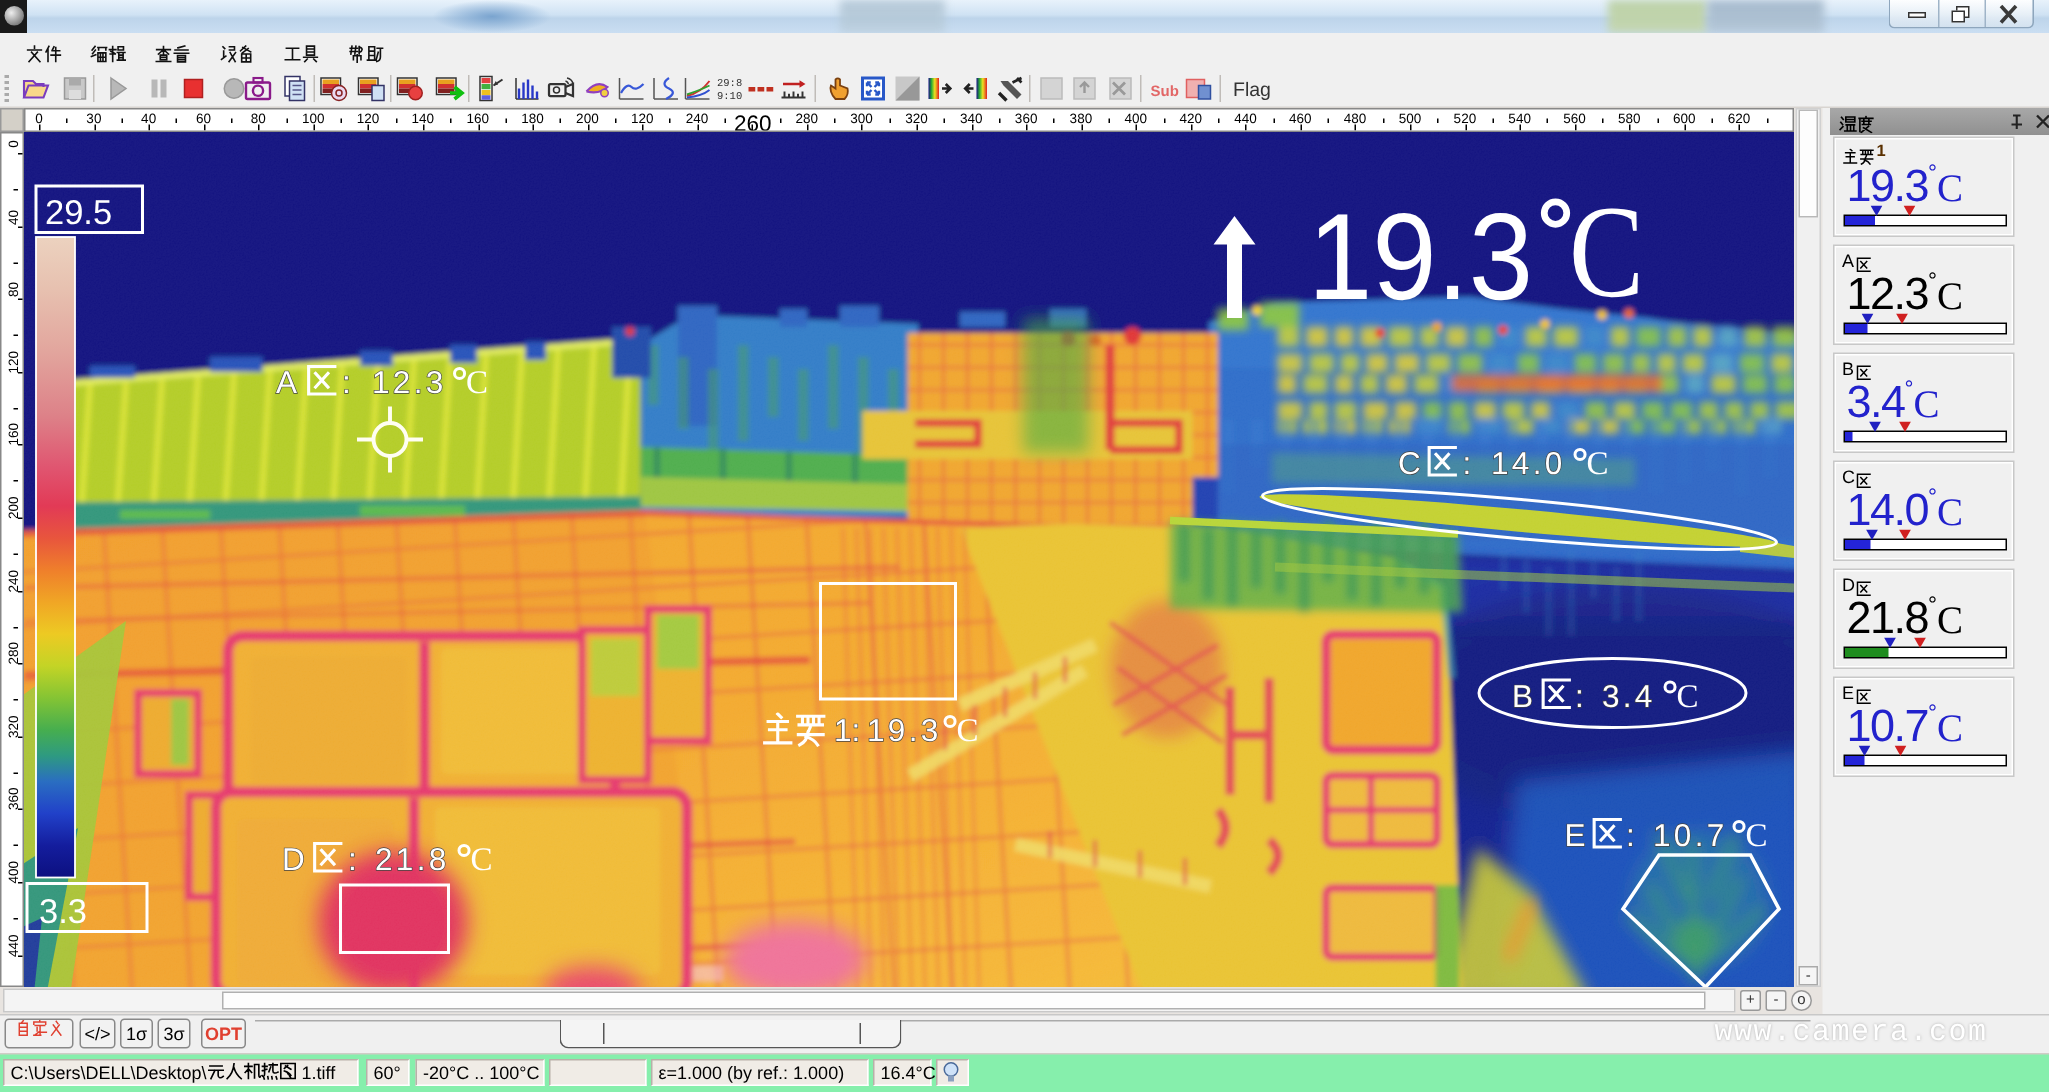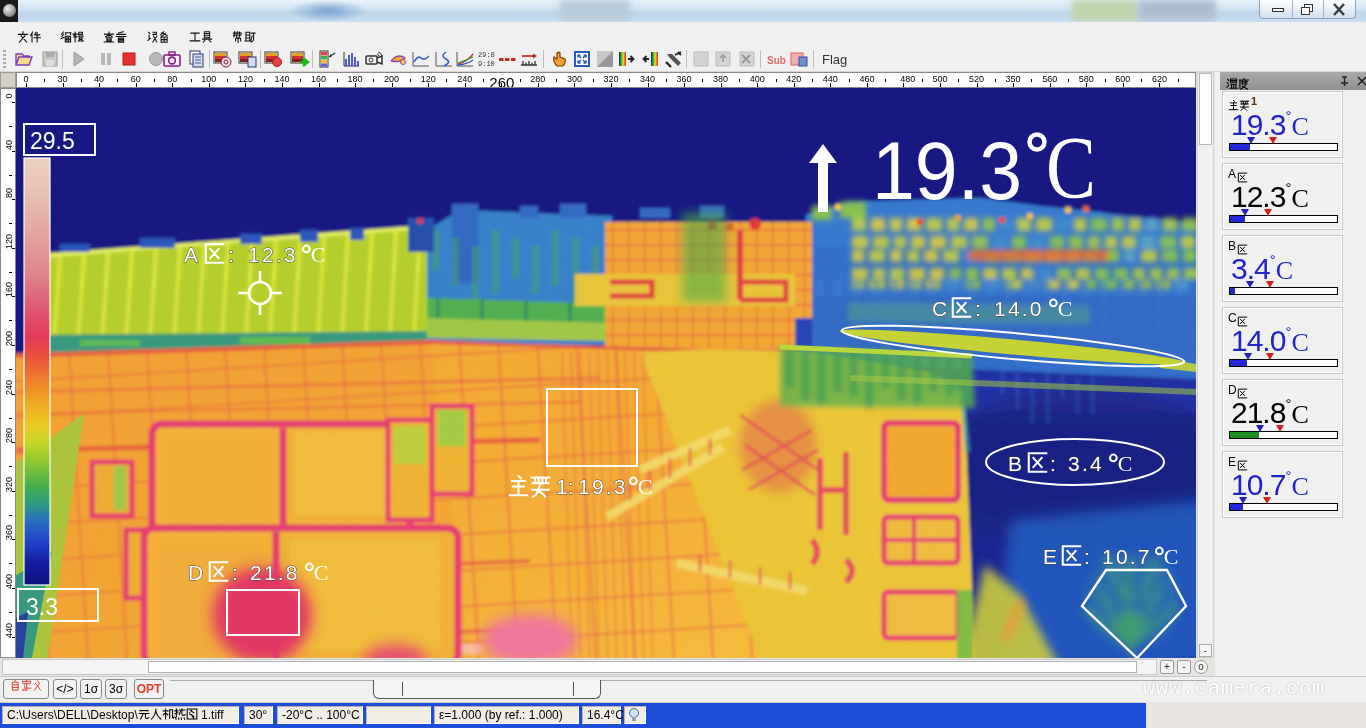--- a/index.html
+++ b/index.html
@@ -394,30 +394,30 @@
     <div class="ab" style="left:758.5px;top:6px;width:1px;height:3px;background:#000"></div>
     <div class="ab" style="left:764.8px;top:1px;width:24px;text-align:center;font-size:9px;color:#000">420</div>
     <div class="ab" style="left:776.8px;top:10px;width:1px;height:4px;background:#000"></div>
     <div class="ab" style="left:795.0px;top:6px;width:1px;height:3px;background:#000"></div>
     <div class="ab" style="left:801.3px;top:1px;width:24px;text-align:center;font-size:9px;color:#000">440</div>
     <div class="ab" style="left:813.3px;top:10px;width:1px;height:4px;background:#000"></div>
     <div class="ab" style="left:831.6px;top:6px;width:1px;height:3px;background:#000"></div>
     <div class="ab" style="left:837.9px;top:1px;width:24px;text-align:center;font-size:9px;color:#000">460</div>
     <div class="ab" style="left:849.9px;top:10px;width:1px;height:4px;background:#000"></div>
     <div class="ab" style="left:868.2px;top:6px;width:1px;height:3px;background:#000"></div>
-    <div class="ab" style="left:874.4px;top:1px;width:24px;text-align:right;font-size:9px;color:#000">480</div>
+    <div class="ab" style="left:874.4px;top:1px;width:24px;text-align:center;font-size:9px;color:#000">480</div>
     <div class="ab" style="left:886.4px;top:10px;width:1px;height:4px;background:#000"></div>
     <div class="ab" style="left:904.7px;top:6px;width:1px;height:3px;background:#000"></div>
     <div class="ab" style="left:911.0px;top:1px;width:24px;text-align:center;font-size:9px;color:#000">500</div>
     <div class="ab" style="left:923.0px;top:10px;width:1px;height:4px;background:#000"></div>
     <div class="ab" style="left:941.3px;top:6px;width:1px;height:3px;background:#000"></div>
     <div class="ab" style="left:947.6px;top:1px;width:24px;text-align:center;font-size:9px;color:#000">520</div>
     <div class="ab" style="left:959.6px;top:10px;width:1px;height:4px;background:#000"></div>
     <div class="ab" style="left:977.8px;top:6px;width:1px;height:3px;background:#000"></div>
-    <div class="ab" style="left:984.1px;top:1px;width:24px;text-align:center;font-size:9px;color:#000">350</div>
+    <div class="ab" style="left:984.1px;top:1px;width:24px;text-align:center;font-size:9px;color:#000">540</div>
     <div class="ab" style="left:996.1px;top:10px;width:1px;height:4px;background:#000"></div>
     <div class="ab" style="left:1014.4px;top:6px;width:1px;height:3px;background:#000"></div>
     <div class="ab" style="left:1020.7px;top:1px;width:24px;text-align:center;font-size:9px;color:#000">560</div>
     <div class="ab" style="left:1032.7px;top:10px;width:1px;height:4px;background:#000"></div>
     <div class="ab" style="left:1051.0px;top:6px;width:1px;height:3px;background:#000"></div>
     <div class="ab" style="left:1057.2px;top:1px;width:24px;text-align:center;font-size:9px;color:#000">580</div>
     <div class="ab" style="left:1069.2px;top:10px;width:1px;height:4px;background:#000"></div>
     <div class="ab" style="left:1087.5px;top:6px;width:1px;height:3px;background:#000"></div>
     <div class="ab" style="left:1093.8px;top:1px;width:24px;text-align:center;font-size:9px;color:#000">600</div>
     <div class="ab" style="left:1105.8px;top:10px;width:1px;height:4px;background:#000"></div>
@@ -596,33 +596,33 @@
       </svg></div>
     <div class="ab" style="left:53px;top:2px;width:24px;height:20px;background:#f2f2f2;border:1px solid #888;border-radius:3px;font-size:12px;text-align:center;line-height:18px">&lt;/&gt;</div>
     <div class="ab" style="left:80px;top:2px;width:22px;height:20px;background:#f2f2f2;border:1px solid #888;border-radius:3px;font-size:12px;text-align:center;line-height:18px">1σ</div>
     <div class="ab" style="left:105px;top:2px;width:22px;height:20px;background:#f2f2f2;border:1px solid #888;border-radius:3px;font-size:12px;text-align:center;line-height:18px">3σ</div>
     <div class="ab" style="left:134px;top:2px;width:30px;height:20px;background:#f2f2f2;border:1px solid #888;border-radius:3px;font-size:12px;text-align:center;line-height:18px;color:#e04030;font-weight:bold">OPT</div>
     <div class="ab" style="left:170px;top:3px;width:1037px;height:1px;background:#aaa"></div>
     <div class="ab" style="left:373px;top:3px;width:228px;height:19px;background:#f4f4f4;border:1px solid #555;border-radius:0 0 6px 6px;border-top:none"></div>
     <div class="ab" style="left:402px;top:5px;width:1px;height:14px;background:#555"></div>
     <div class="ab" style="left:573px;top:5px;width:1px;height:14px;background:#555"></div>
   </div>
-<div class="ab" style="left:0;top:702px;width:1146px;height:26px;background:#1d4ed8;border-top:1px solid #d0ccc6;font-size:12px;color:#000">
+<div class="ab" style="left:0;top:702px;width:1366px;height:26px;background:#86efac;border-top:1px solid #d0ccc6;font-size:12px;color:#000">
     <div class="ab" style="left:2px;top:3px;height:18px;background:#f0ece6;border:1px solid #b8b0a8;border-bottom-color:#fff;border-right-color:#fff;line-height:16px;padding-left:4px;width:237px">C:\Users\DELL\Desktop\<svg class="hz" width="12" height="12">
         <use href="#hz-wu2"></use>
       </svg><svg class="hz" width="12" height="12">
         <use href="#hz-ren"></use>
       </svg><svg class="hz" width="12" height="12">
         <use href="#hz-ji1"></use>
       </svg><svg class="hz" width="12" height="12">
         <use href="#hz-re"></use>
       </svg><svg class="hz" width="12" height="12">
         <use href="#hz-tu"></use>
       </svg> 1.tiff</div>
-    <div class="ab" style="left:244px;top:3px;height:18px;background:#f0ece6;border:1px solid #b8b0a8;border-bottom-color:#fff;border-right-color:#fff;line-height:16px;padding-left:4px;width:29px">30°</div>
+    <div class="ab" style="left:244px;top:3px;height:18px;background:#f0ece6;border:1px solid #b8b0a8;border-bottom-color:#fff;border-right-color:#fff;line-height:16px;padding-left:4px;width:29px">60°</div>
     <div class="ab" style="left:277px;top:3px;height:18px;background:#f0ece6;border:1px solid #b8b0a8;border-bottom-color:#fff;border-right-color:#fff;line-height:16px;padding-left:4px;width:86px">-20°C .. 100°C</div>
     <div class="ab" style="left:366px;top:3px;height:18px;background:#f0ece6;border:1px solid #b8b0a8;border-bottom-color:#fff;border-right-color:#fff;line-height:16px;padding-left:4px;width:65px"></div>
     <div class="ab" style="left:434px;top:3px;height:18px;background:#f0ece6;border:1px solid #b8b0a8;border-bottom-color:#fff;border-right-color:#fff;line-height:16px;padding-left:4px;width:145px">ε=1.000 (by ref.: 1.000)</div>
     <div class="ab" style="left:582px;top:3px;height:18px;background:#f0ece6;border:1px solid #b8b0a8;border-bottom-color:#fff;border-right-color:#fff;line-height:16px;padding-left:4px;width:39px">16.4°C</div>
     <div class="ab" style="left:624px;top:3px;height:18px;background:#f0ece6;border:1px solid #b8b0a8;border-bottom-color:#fff;border-right-color:#fff;line-height:16px;padding-left:4px;width:22px"><svg width="14" height="15" style="margin-left:-2px">
         <circle cx="7" cy="6" r="4.5" fill="#cfe2f8" stroke="#4a6a9a"></circle>
         <rect x="5" y="10" width="4" height="4" fill="#8aa0c0"></rect>
       </svg></div>
   </div>
 <div class="ab" style="left:1143px;top:677px;font-size:20px;font-family:'Liberation Mono',monospace;color:#fff;letter-spacing:1px;text-shadow:0 0 2px rgba(150,150,150,.7)">www.camera.com</div>

